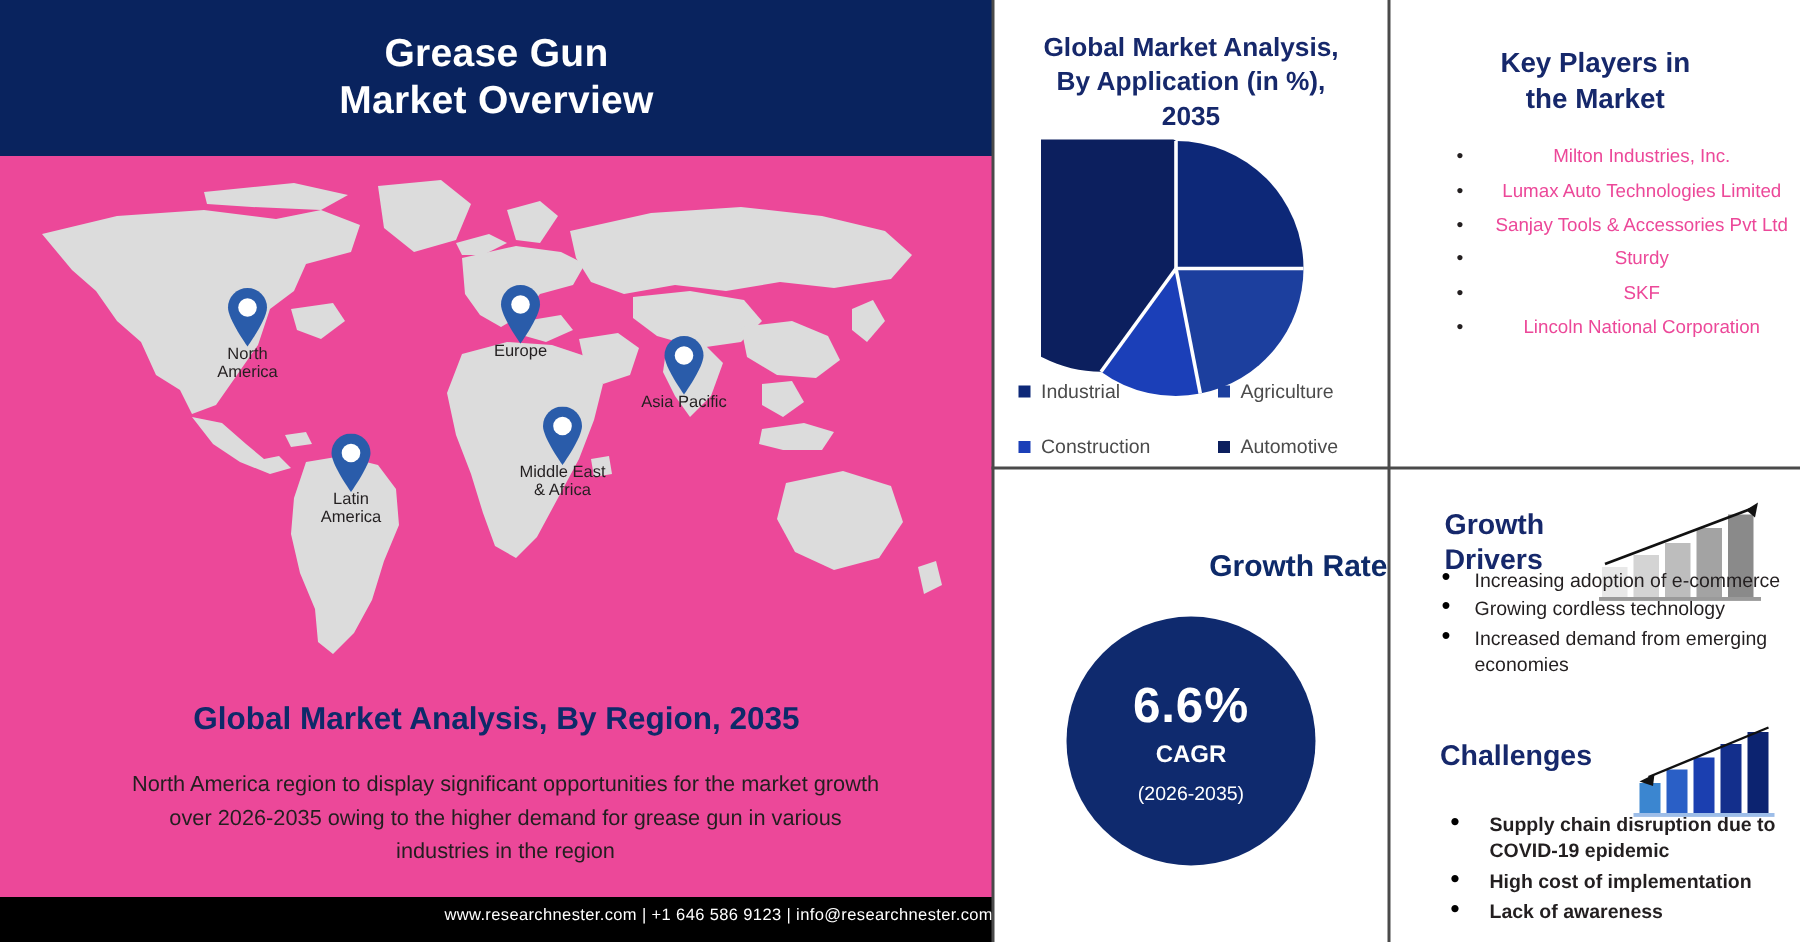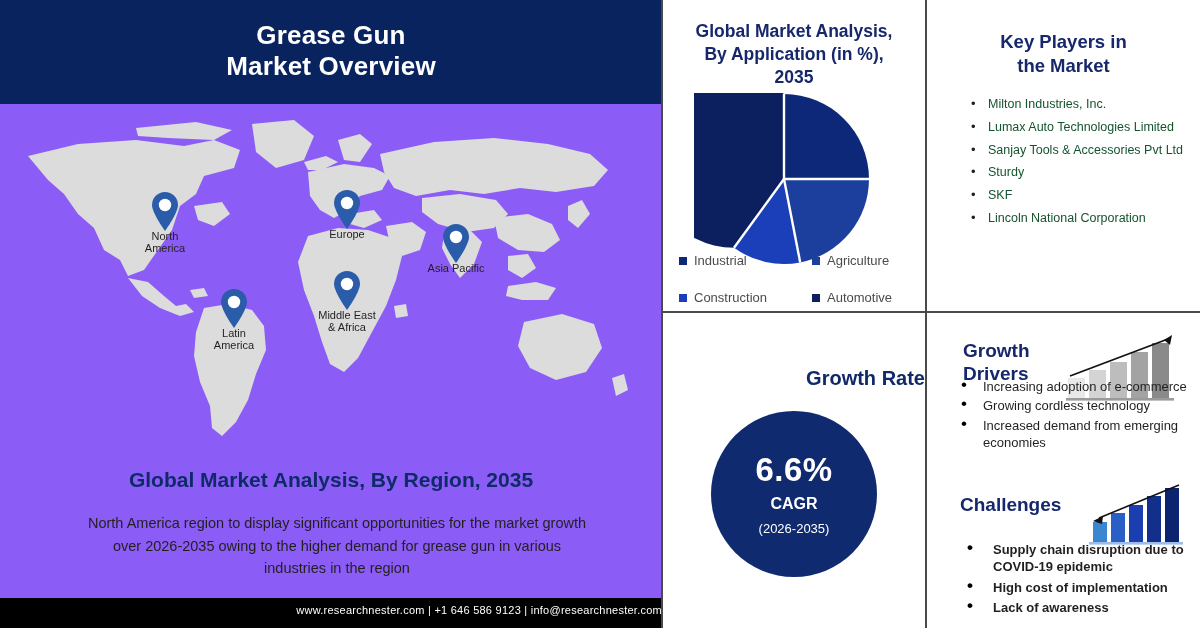--- a/index.html
+++ b/index.html
@@ -2,21 +2,21 @@
 <html><head>
 <meta charset="utf-8">
 <style>
   html,body{margin:0;padding:0;background:#ffffff;}
   body{width:1200px;height:628px;overflow:hidden;
        font-family:"Liberation Sans", sans-serif;
        color:#231f20;-webkit-font-smoothing:antialiased;}
   .page{position:relative;width:1200px;height:628px;background:#fff;}
 
   
-  .left-col{position:absolute;left:0;top:0;width:662px;height:628px;background:#8b5cf6;}
+  .left-col{position:absolute;left:0;top:0;width:662px;height:628px;background:#ec4899;}
   .header-band{position:absolute;left:0;top:0;width:662px;height:104px;background:#09235e;}
   .header-title{position:absolute;left:0;top:20px;width:662px;text-align:center;
     color:#fff;font-size:26px;font-weight:bold;line-height:1.2;letter-spacing:.2px;}
   .header-title span{display:block;}
 
   .map-wrap{position:absolute;left:0;top:104px;width:662px;height:352px;}
   .map-svg{position:absolute;left:8px;top:6px;}
 
   .pin{position:absolute;width:30px;height:40px;}
   .pin svg{display:block;}
@@ -50,21 +50,21 @@
   .legend-label{font-size:13px;color:#4b4b4b;white-space:nowrap;}
   .legend-row.row2{margin-top:22px;}
 
   
   .players-panel{position:absolute;left:927px;top:0;width:273px;height:311px;}
   .players-title{position:absolute;left:0;top:30px;width:273px;text-align:center;
     color:#16286b;font-size:18.5px;font-weight:bold;line-height:1.32;}
   .players-title span{display:block;}
   .players-list{position:absolute;left:42px;top:93px;width:232px;}
   .player-li{position:relative;padding-left:19px;font-size:12.5px;line-height:1.82;
-    color:#14532d;}
+    color:#ec4899;text-align:center;}
   .player-li::before{content:"\2022";position:absolute;left:2px;top:-1px;font-size:13px;color:#231f20;}
 
   
   .growth-panel{position:absolute;left:663px;top:312px;width:262px;height:316px;}
   .growth-title{position:absolute;left:0;top:55px;width:262px;text-align:right;
     color:#0e2a69;font-size:20px;font-weight:bold;}
   .growth-circle{position:absolute;left:50%;transform:translateX(-50%);top:99px;
     width:166px;height:166px;border-radius:50%;background:#0f2a6e;color:#fff;
     display:flex;flex-direction:column;align-items:center;justify-content:center;}
   .cagr-value{font-size:33px;font-weight:bold;line-height:1;letter-spacing:.5px;}
@@ -169,21 +169,21 @@
       <div class="pin" style="left:441px;top:120px;">
         <svg width="30" height="40" viewBox="0 0 30 40">
           <path d="M15 39 C15 39 28 21 28 13 A13 13 0 1 0 2 13 C2 21 15 39 15 39 Z" fill="#2a5caa"></path>
           <circle cx="15" cy="13" r="6.2" fill="#ffffff"></circle>
         </svg>
         <div class="pin-label">
           <span>Asia Pacific</span>
         </div>
       </div>
 
-      <div class="pin" style="left:332px;top:167px;">
+      <div class="pin" style="left:360px;top:167px;">
         <svg width="30" height="40" viewBox="0 0 30 40">
           <path d="M15 39 C15 39 28 21 28 13 A13 13 0 1 0 2 13 C2 21 15 39 15 39 Z" fill="#2a5caa"></path>
           <circle cx="15" cy="13" r="6.2" fill="#ffffff"></circle>
         </svg>
         <div class="pin-label">
           <span>Middle East</span><br>
           <span>&amp; Africa</span>
         </div>
       </div>
 

